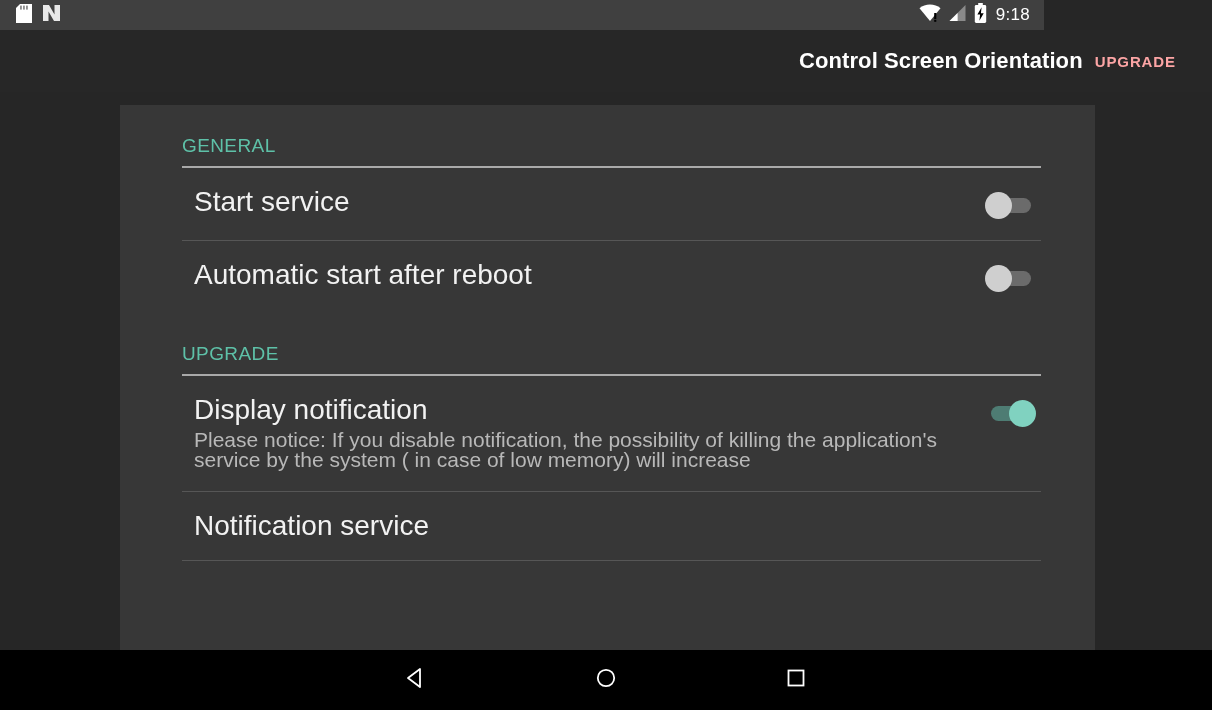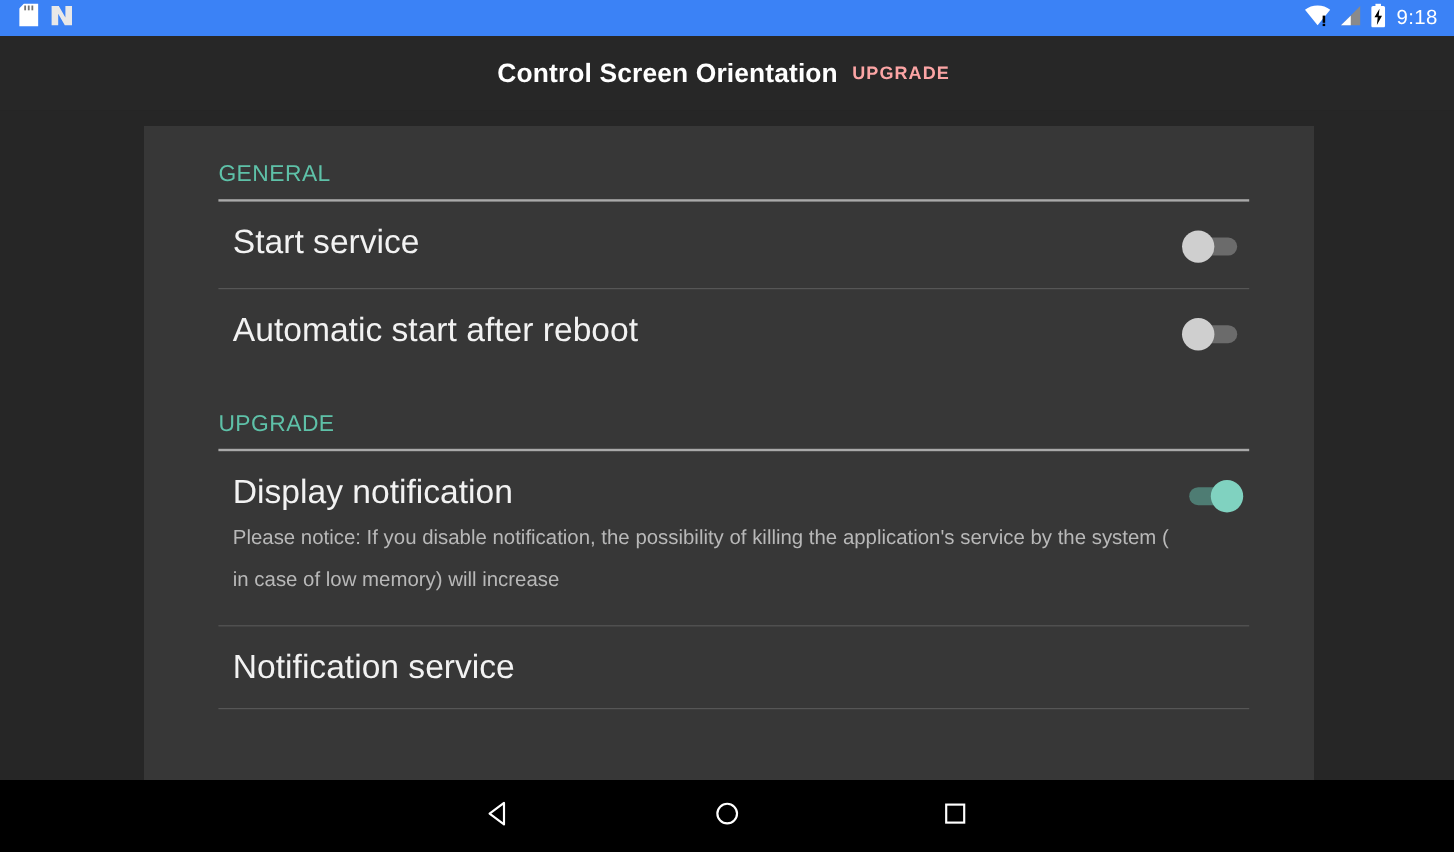--- a/index.html
+++ b/index.html
@@ -18,23 +18,23 @@
     position: relative;
     width: 1212px;
     height: 710px;
     background: #262626;
   }
 
   
   .status-bar {
     position: absolute;
     top: 0; left: 0;
-    width: 1212px;
+    width: 1044px;
     height: 30px;
-    background: #3b82f6;
+    background: #404040;
     display: flex;
     align-items: center;
     justify-content: space-between;
     padding: 0 10px;
     box-sizing: border-box;
     text-align: right;
   }
   .status-left, .status-right {
     display: flex;
     align-items: center;
@@ -51,21 +51,21 @@
 
   
   .app-bar {
     position: absolute;
     top: 30px; left: 0;
     width: 1212px;
     height: 62px;
     background: #272727;
     display: flex;
     align-items: center;
-    justify-content: center;
+    justify-content: flex-end;
     box-sizing: border-box;
     padding: 0 24px 0 30px;
   }
   .app-title {
     color: #ffffff;
     font-size: 22px;
     font-weight: bold;
     letter-spacing: 0.1px;
   }
   .upgrade-btn {
@@ -118,22 +118,22 @@
     flex-direction: column;
     max-width: 840px;
   }
   .pref-title {
     color: #f2f2f2;
     font-size: 28px;
     line-height: 26px;
   }
   .pref-summary {
     color: #b8b8b8;
-    font-size: 17px;
-    line-height: 35px;
+    font-size: 21px;
+    line-height: 20px;
     margin-top: 7px;
   }
   .row-divider {
     height: 1px;
     background: #565656;
   }
 
   
   .switch {
     position: relative;

